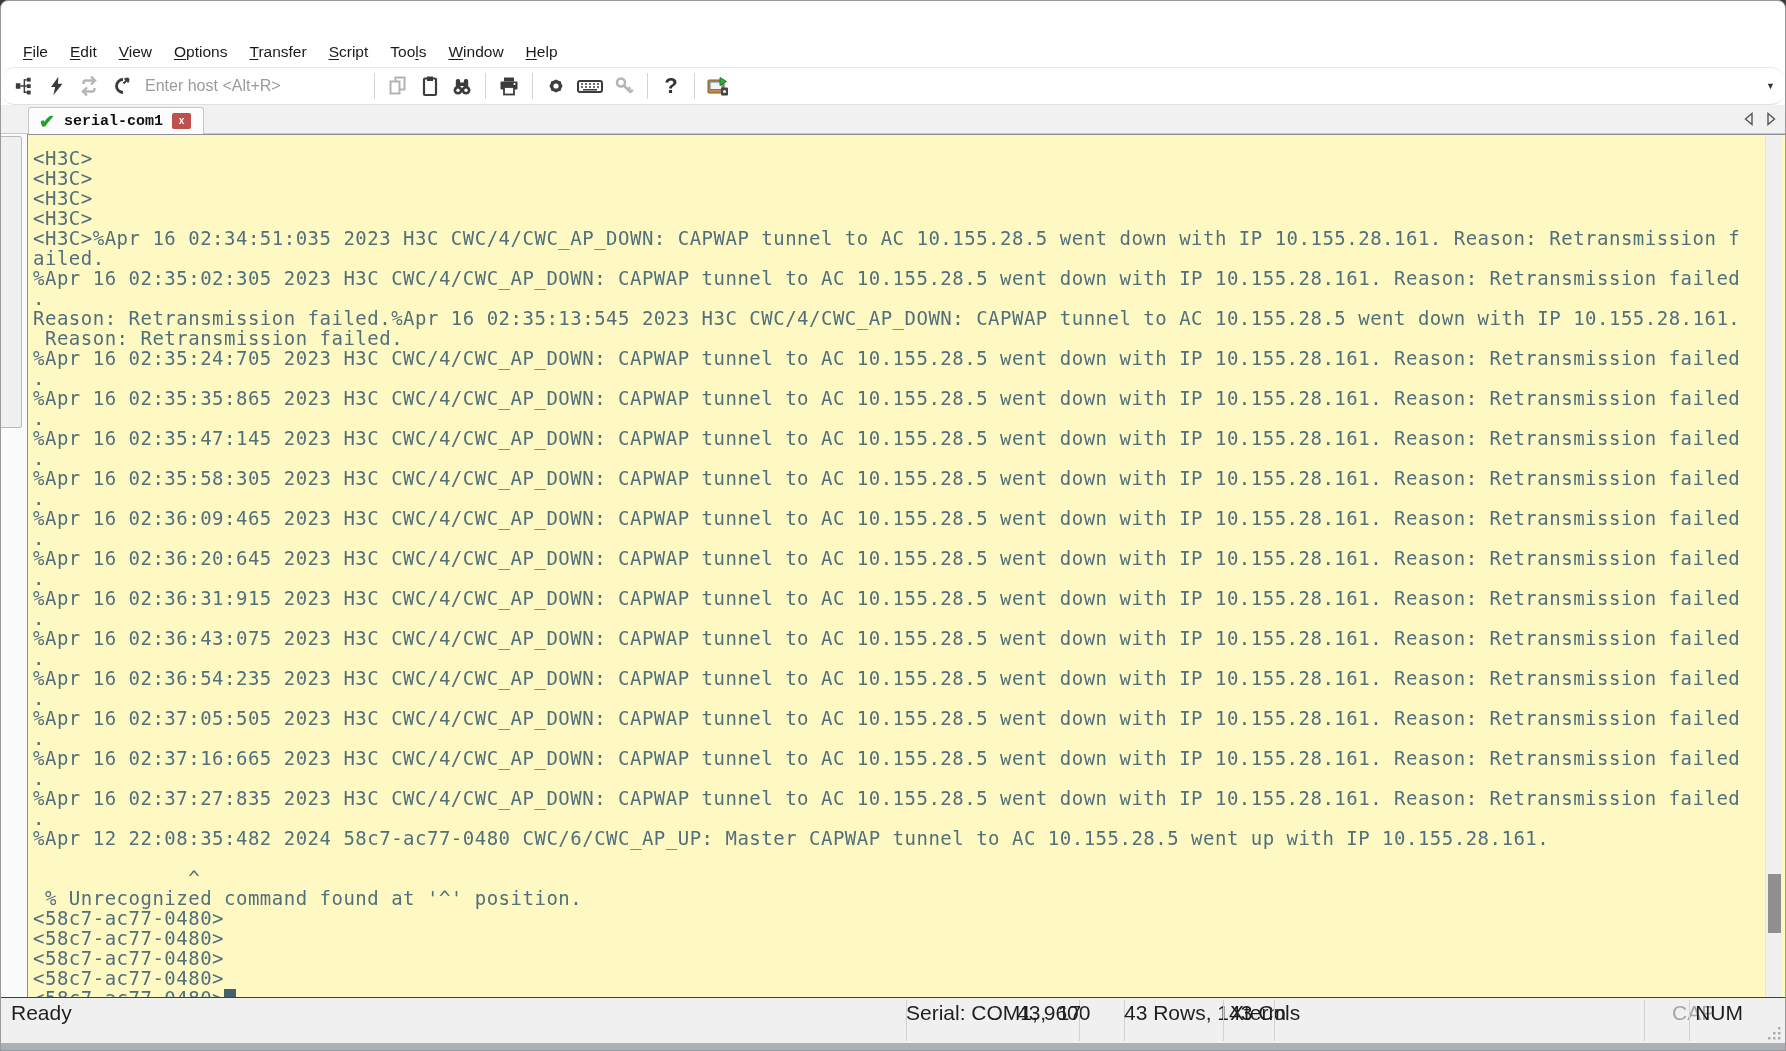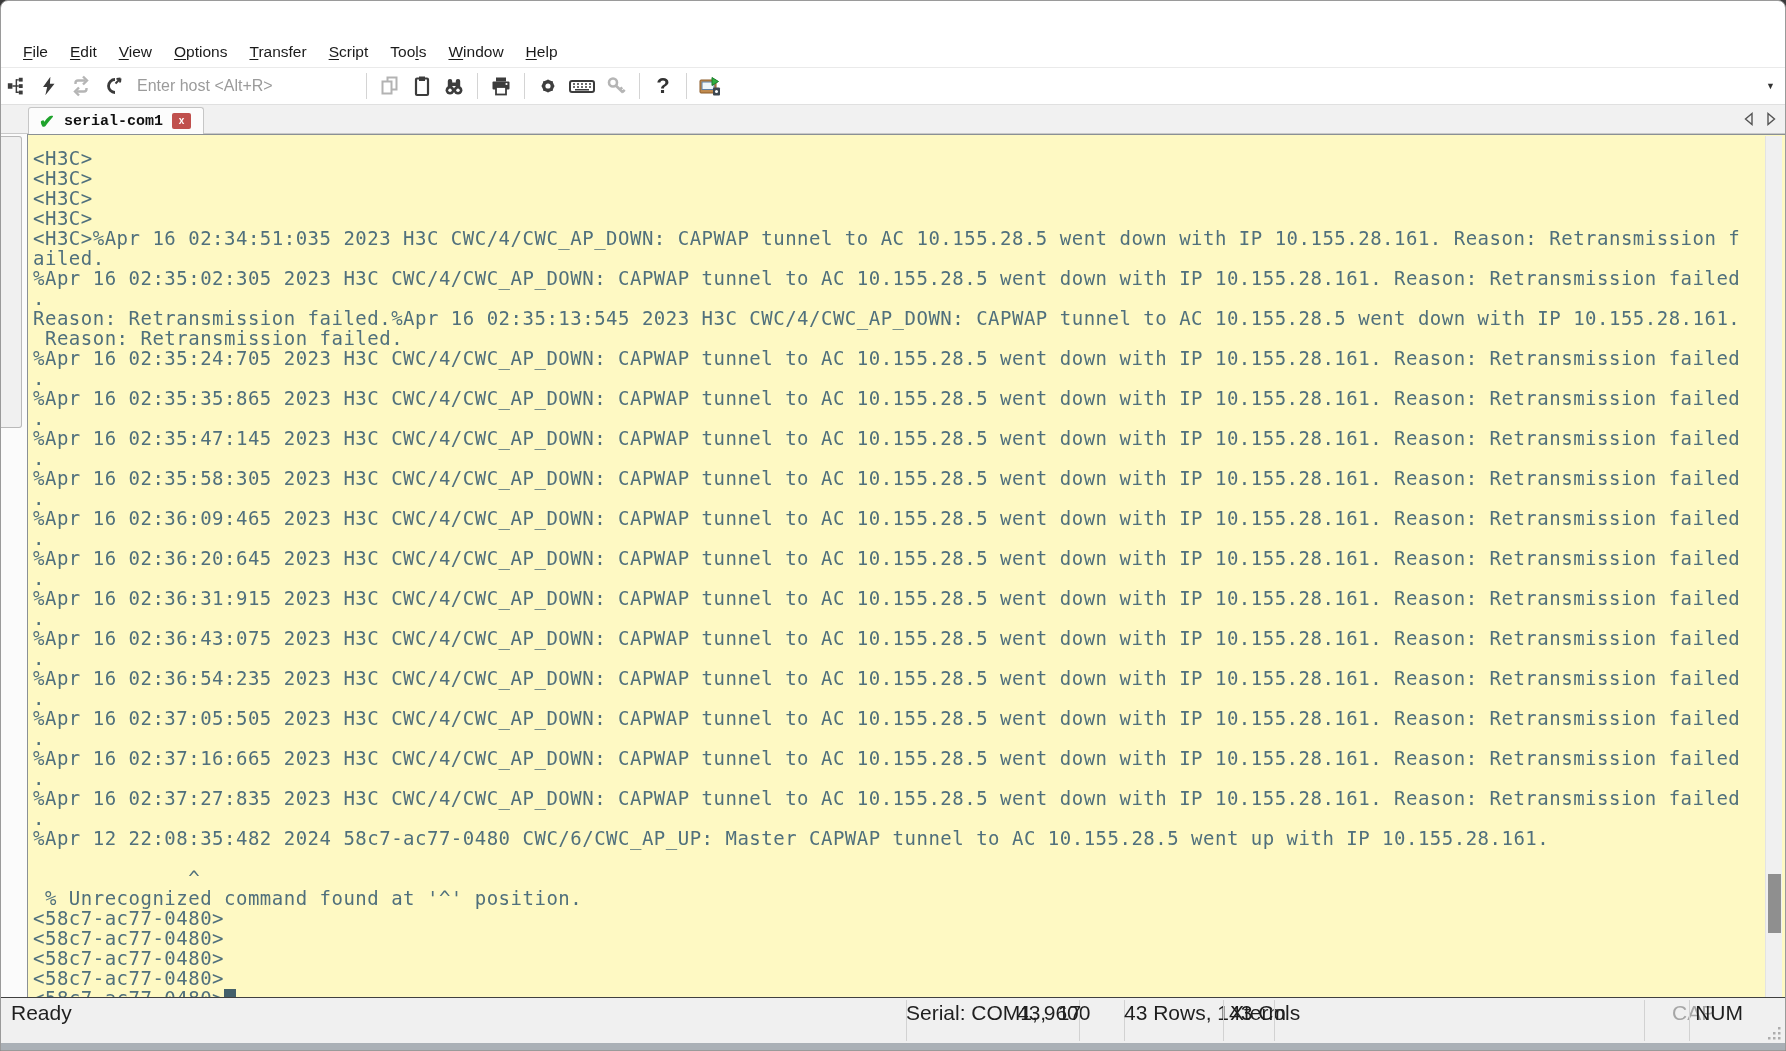--- a/index.html
+++ b/index.html
@@ -13,21 +13,21 @@
   .titlebar{position:absolute;top:0;left:0;right:0;height:38px;background:#fff;}
   .title-icon{position:absolute;left:13px;top:7px;width:24px;height:24px;}
   .title-text{position:absolute;left:46px;top:0;height:38px;line-height:38px;font-size:15.5px;color:#111;}
   .win-controls{position:absolute;right:0;top:0;height:38px;display:flex;}
   .win-btn{width:46px;height:38px;display:flex;align-items:center;justify-content:center;}
   
   .menubar{position:absolute;top:38px;left:0;right:0;height:28px;display:flex;align-items:center;padding-left:11px;font-size:15.5px;background:#fff;}
   .menu-item{padding:0 11px;height:28px;line-height:26px;white-space:pre;}
   .menu-item .acc{text-decoration:underline;text-underline-offset:2px;}
   
-  .toolbar{position:absolute;top:66px;left:0;right:0;height:38px;background:#fff;border-top:1px solid #eaeaea;border-bottom:1px solid #e0e0e0;display:flex;align-items:center;padding-left:0;}
+  .toolbar{position:absolute;top:66px;left:0;right:0;height:38px;background:#fff;border-top:1px solid #eaeaea;border-bottom:1px solid #e0e0e0;display:flex;align-items:center;padding-left:8px;border-radius:14px;}
   .tbtn{width:32px;height:30px;display:flex;align-items:center;justify-content:center;flex:0 0 auto;}
   .tsep{width:1px;height:26px;background:#d4d4d4;margin:0 7px;flex:0 0 auto;}
   .host-input{border:none;outline:none;font-family:"Liberation Sans",sans-serif;font-size:16px;color:#333;width:190px;margin-left:6px;margin-right:34px;}
   .host-input::placeholder{color:#9b9b9b;}
   .tb-caret{position:absolute;right:10px;top:13px;font-size:9px;color:#333;}
   .qmark{font-size:22px;font-weight:bold;color:#333;font-family:"Liberation Sans",sans-serif;}
   
   .tabbar{position:absolute;top:104px;left:0;right:0;height:29px;background:#f1f1f1;border-bottom:1px solid #c9c9c9;}
   .tab{position:absolute;left:27px;top:2px;height:27px;background:#fcfcfc;border:1px solid #c6c6c6;border-bottom:none;border-radius:3px 3px 0 0;display:flex;align-items:center;padding:0 12px 0 10px;gap:9px;}
   .tab-check{color:#1fa32c;font-size:19px;font-weight:bold;line-height:1;}

